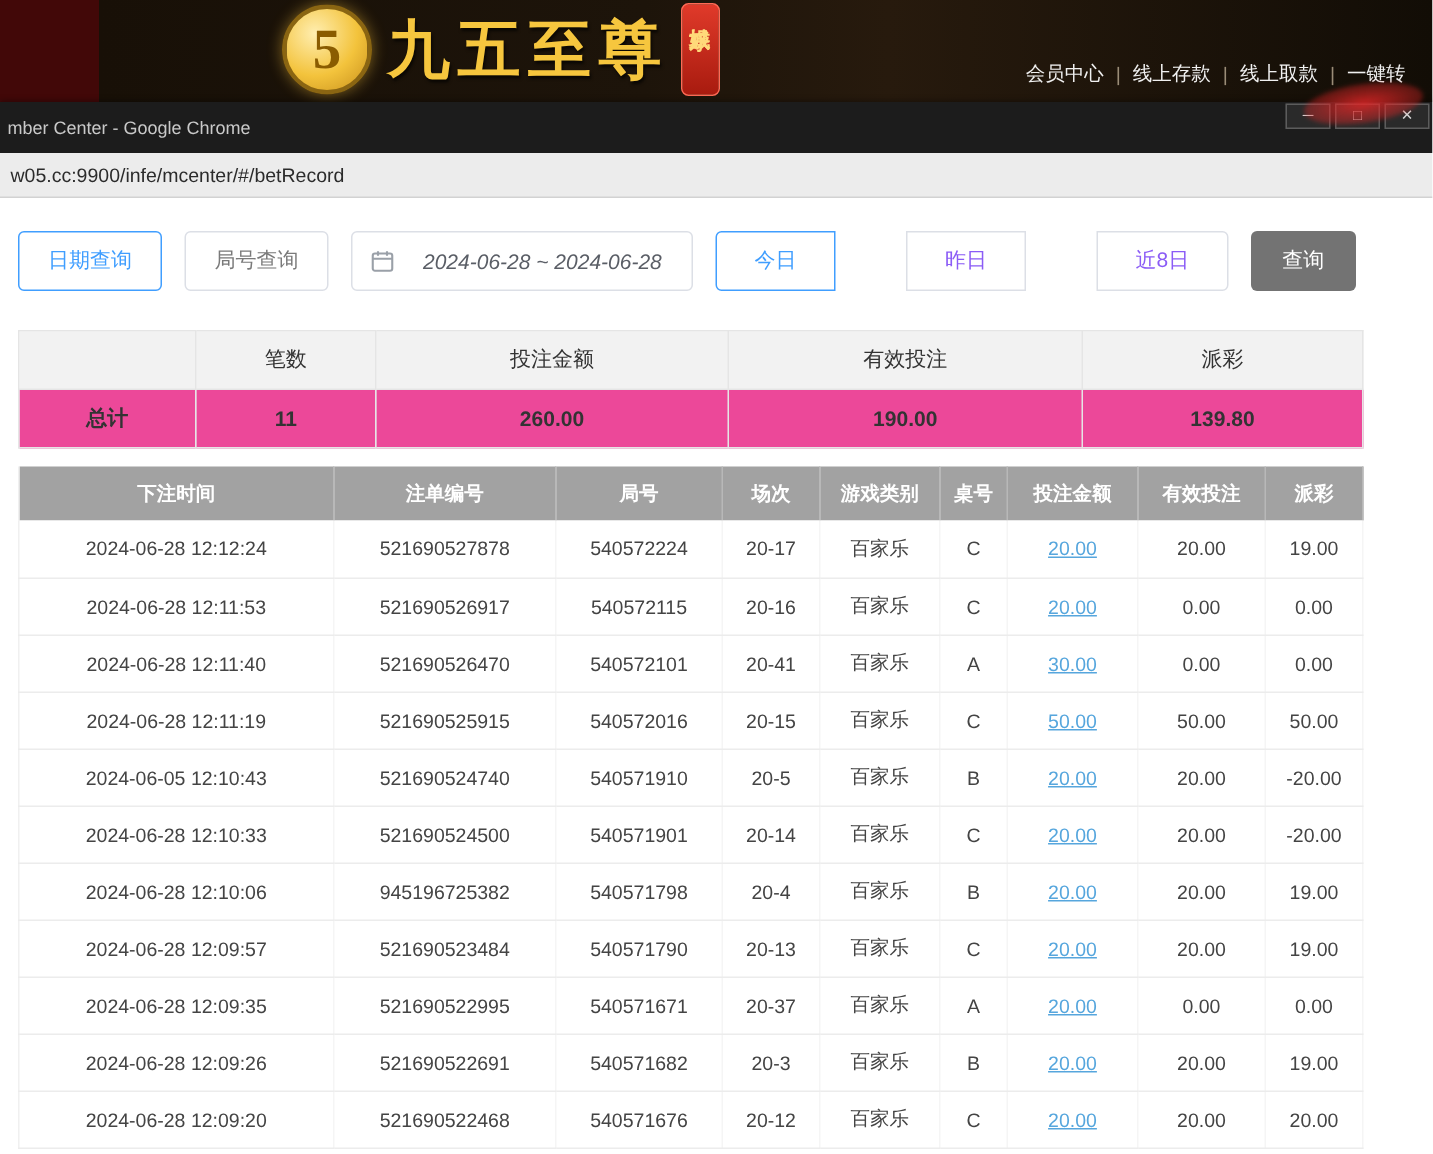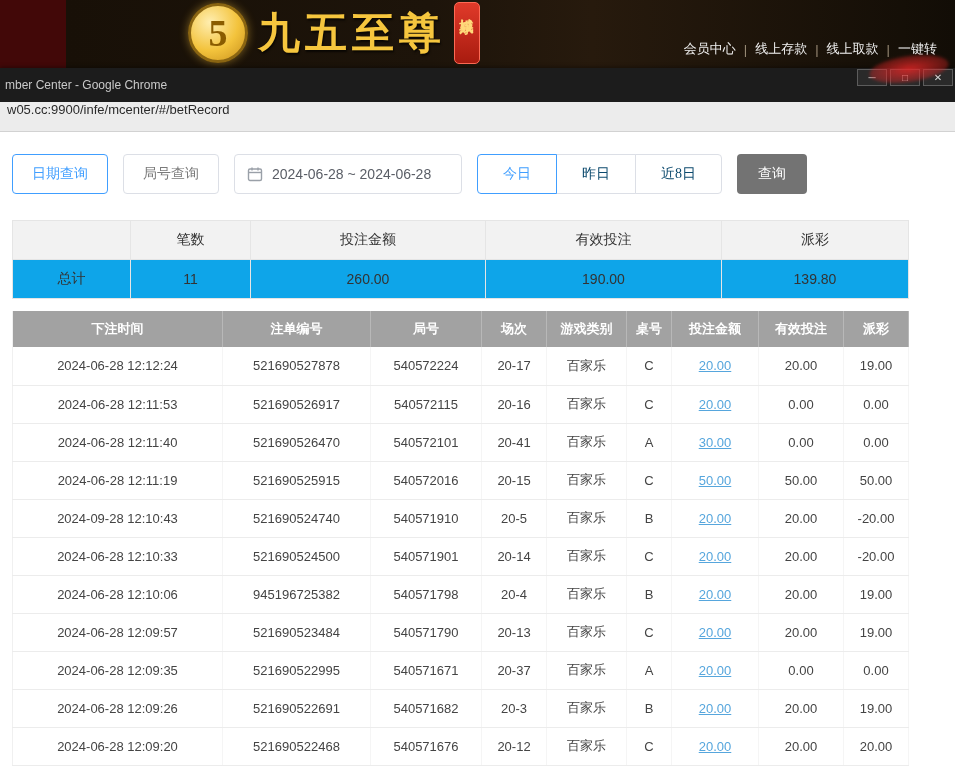--- a/index.html
+++ b/index.html
@@ -51,53 +51,53 @@
     height:34px; background:#1c1c1c; color:#c9c9c9; font-size:12px;
     display:flex; align-items:center; padding-left:5px; position:relative;
   }
   .win-controls { position:absolute; right:2px; top:1px; display:flex; gap:3px; }
   .win-btn {
     width:30px; height:17px; border:1px solid #5c5c5c; background:#2a2a2a; color:#d8d8d8;
     font-size:10px; line-height:1; display:flex; align-items:center; justify-content:center; cursor:pointer;
   }
   .urlbar {
     height:30px; background:#ececec; border-bottom:1px solid #d2d2d2;
-    display:flex; padding-left:7px; font-size:13px; color:#2b2b2b; cursor:text;
+    display:flex; align-items:center; padding-left:7px; font-size:13px; color:#2b2b2b; cursor:text;
   }
 
   
   .page { height:546px; background:#fff; }
   .controls { display:flex; align-items:center; gap:15px; padding:22px 0 0 12px; }
   .btn {
     height:40px; border:1px solid #dcdfe6; background:#fff; border-radius:4px;
     font-size:14px; padding:0 19px; display:flex; align-items:center; justify-content:center;
     cursor:pointer; white-space:nowrap;
   }
   .btn-blue { color:#409eff; border-color:#409eff; }
   .btn-gray { color:#7a7a7a; }
   .date-box {
     height:40px; border:1px solid #dcdfe6; border-radius:4px; background:#fff;
-    display:flex; align-items:center; gap:9px; padding:0 12px; width:228px;
-    font-size:14px; color:#5a5e66; cursor:pointer;
-  }
-  .quick-group { display:flex; }
+    display:flex; align-items:center; gap:19px; padding:0 12px; width:228px;
+    font-size:14px; color:#5a5e66; cursor:pointer;font-style:italic;
+  }
+  .quick-group { display:flex;gap:48px; }
   .quick-group .btn { border-radius:0; margin-left:-1px; padding:0 25px; }
   .quick-group .btn:first-child { border-radius:4px 0 0 4px; margin-left:0; position:relative; z-index:1; }
   .quick-group .btn:last-child { border-radius:0 4px 4px 0; }
-  .btn-faded { color:#0c4a6e;font-family:Liberation Serif, serif; }
+  .btn-faded { color:#8b5cf6; }
   .search-btn {
     width:70px; height:40px; border:none; border-radius:4px; background:#737373;
     color:#fff; font-size:14px; display:flex; align-items:center; justify-content:center; cursor:pointer;
   }
 
   table { border-collapse:collapse; table-layout:fixed; }
   .summary-table { width:896px; margin:26px 12px 0 12px; font-size:14px; }
   .summary-table th, .summary-table td { border:1px solid #e5e5e5; height:39px; text-align:center; }
   .summary-table th { background:#f2f2f2; color:#333; font-weight:normal; }
-  .summary-table td { color:#333; background:#0ea5e9; }
+  .summary-table td { color:#333; background:#ec4899;font-weight:bold; }
 
   .bet-table { width:896px; margin:12px 0 0 12px; font-size:13px; }
   .bet-table thead th {
     background:#a2a2a2; color:#fff; height:36px; font-weight:bold;
     border-right:1px solid #b8b8b8; text-align:center;
   }
   .bet-table tbody td {
     height:38px; text-align:center; color:#444;
     border-bottom:1px solid #ececec; border-right:1px solid #f5f5f5; background:#fff;
   }
@@ -254,21 +254,21 @@
             <td>521690525915</td>
             <td>540572016</td>
             <td>20-15</td>
             <td>百家乐</td>
             <td>C</td>
             <td><a class="amount-link">50.00</a></td>
             <td>50.00</td>
             <td>50.00</td>
           </tr>
           <tr>
-            <td>2024-09-28 12:10:43</td>
+            <td>2024-06-05 12:10:43</td>
             <td>521690524740</td>
             <td>540571910</td>
             <td>20-5</td>
             <td>百家乐</td>
             <td>B</td>
             <td><a class="amount-link">20.00</a></td>
             <td>20.00</td>
             <td class="neg">-20.00</td>
           </tr>
           <tr>

